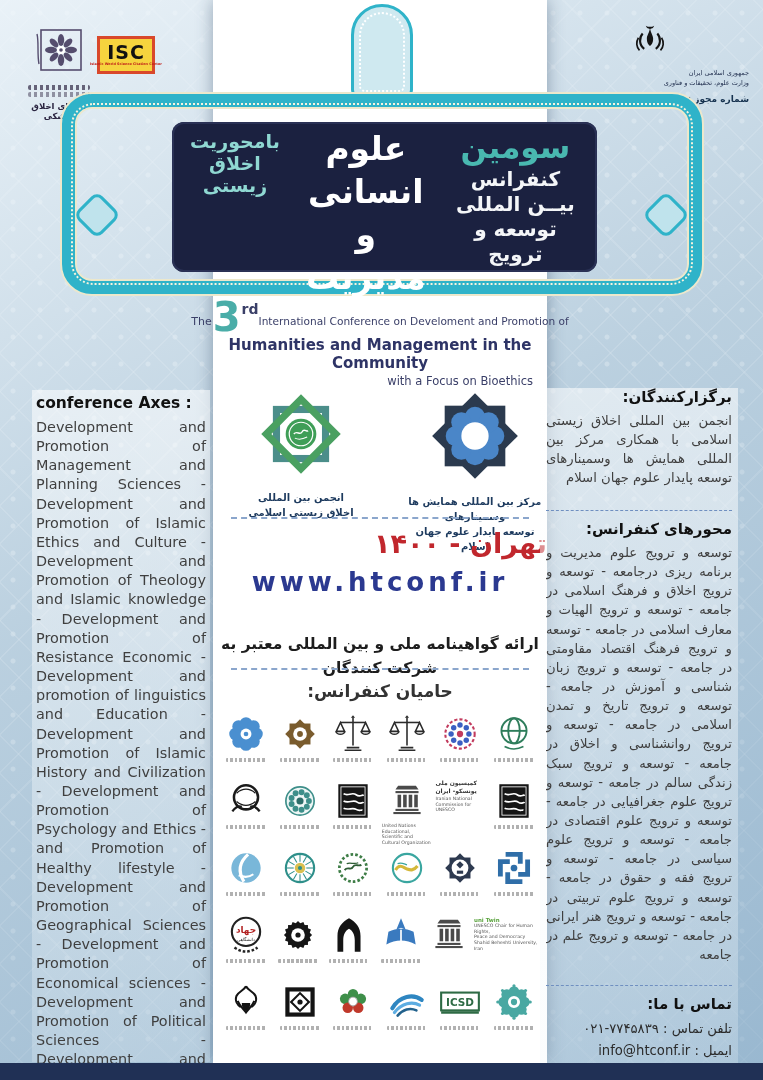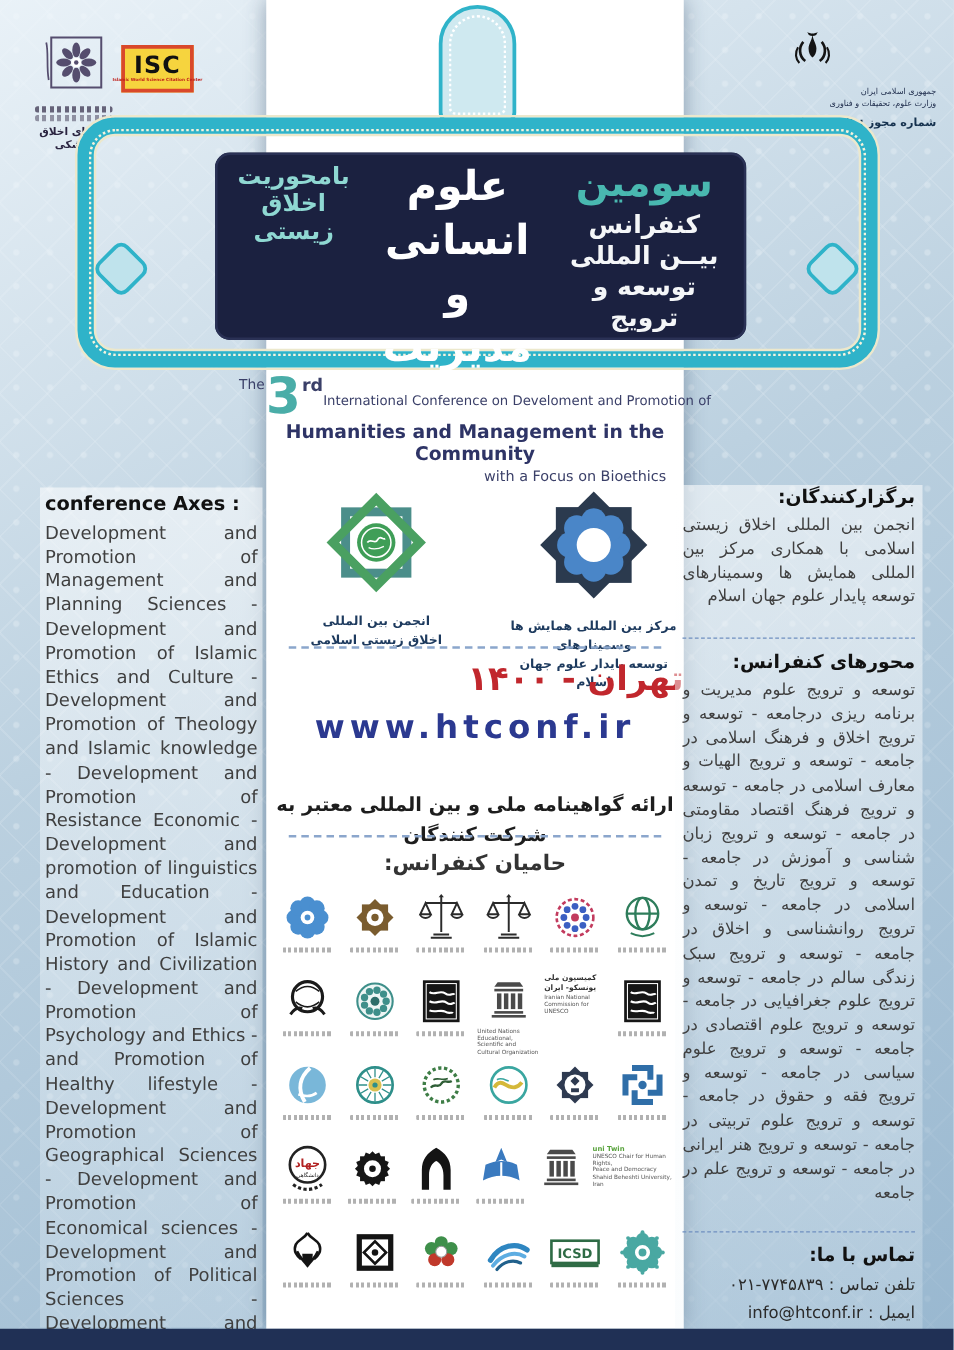--- a/index.html
+++ b/index.html
@@ -57,21 +57,21 @@
   .banner-l1 .accent { color:#49b8b0; font-size:31px; font-weight:bold; }
   .banner-l1 .rest { color:#f4f6f8; font-size:20px; font-weight:bold; }
   .banner-l2 { color:#ffffff; font-size:33px; font-weight:bold; line-height:1.3; }
   .banner-l3 { color:#8fd8d2; font-size:19px; font-weight:bold; margin-top:2px; }
 
   
   .card-content { position:absolute; left:213px; top:0; width:334px; height:1063px; }
 
   .title-en { position:absolute; top:300px; left:0; width:334px; color:#3a3f68; }
   .title-en .row1 { display:flex; justify-content:center; align-items:flex-start; white-space:nowrap; }
-  .title-en .the { font-size:11px; margin-top:1px; }
+  .title-en .the { font-size:11px; margin-top:15px; }
   .title-en .num { font-size:40px; font-weight:bold; color:#4aada8; line-height:.85; margin:0 1px; }
   .title-en .ord { font-size:14px; font-weight:bold; margin-top:1px; }
   .title-en .l1 { font-size:10.6px; margin-top:15px; }
   .title-en .l2 { font-size:15px; font-weight:bold; color:#2e3466; text-align:center; margin-top:2px; }
   .title-en .l3 { font-size:11.5px; text-align:right; padding-right:14px; margin-top:2px; }
 
   .org-logos { position:absolute; top:388px; left:0; width:334px; display:flex; justify-content:center; gap:34px;padding-left:16px; }
   .org { text-align:center; width:140px; }
   .org-cap { font-size:10px; font-weight:bold; color:#1d3a5e; direction:rtl; line-height:1.5; margin-top:6px; }
 

